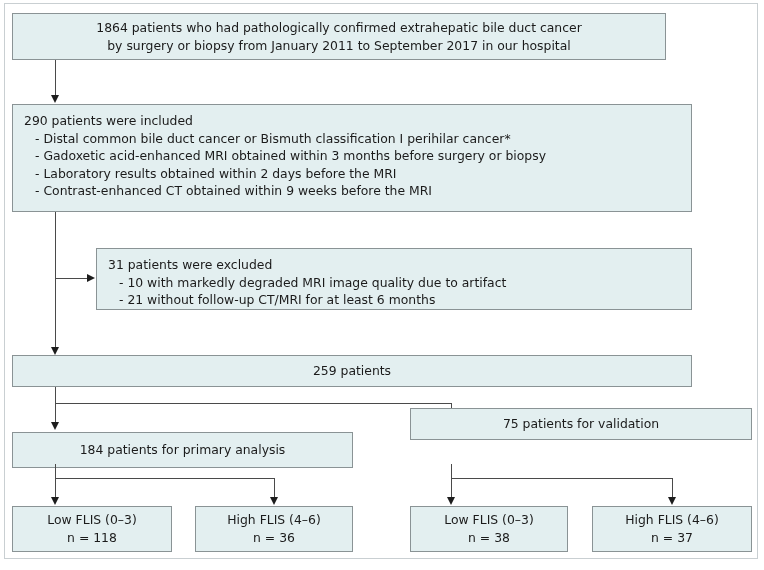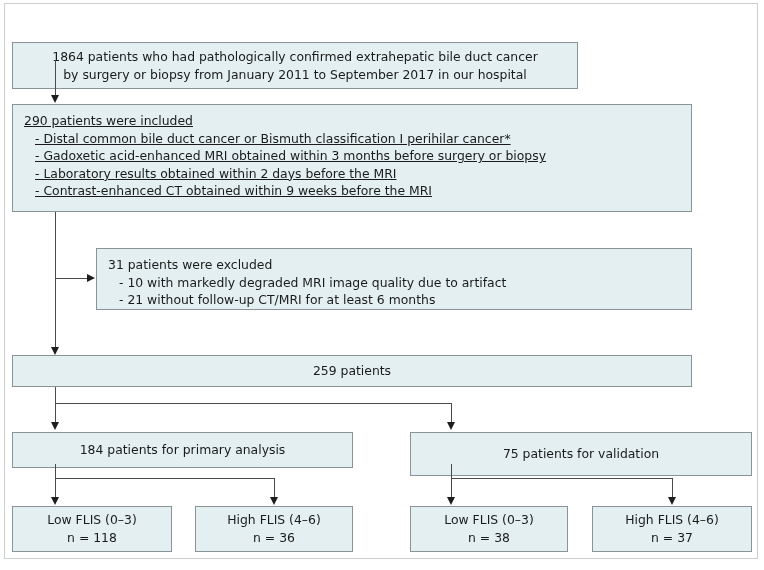--- a/index.html
+++ b/index.html
@@ -90,31 +90,31 @@
     border-left: 8px solid #1d1d1d;
   }
 </style>
 </head>
 <body>
 
 <div id="page">
 
   <div id="page-frame"></div>
 
-  <div class="box center" style="left:12px; top:13px; width:566px; height:47px;margin-top:29px;">
+  <div class="box center" style="left:12px; top:13px; width:654px; height:47px;">
     <div class="inner">
       <span class="line">1864 patients who had pathologically confirmed extrahepatic bile duct cancer</span>
       <span class="line">by surgery or biopsy from January 2011 to September 2017 in our hospital</span>
     </div>
   </div>
 
   <div class="vline" style="left:55px; top:60px; height:37px;"></div>
   <div class="arrow-down" style="left:51px; top:95px;"></div>
 
-  <div class="box left" style="left:12px; top:104px; width:680px; height:108px;text-decoration:underline;">
+  <div class="box left" style="left:12px; top:104px; width:680px; height:108px;">
     <span class="line">290 patients were included</span>
     <span class="bullet">- Distal common bile duct cancer or Bismuth classification I perihilar cancer*</span>
     <span class="bullet">- Gadoxetic acid-enhanced MRI obtained within 3 months before surgery or biopsy</span>
     <span class="bullet">- Laboratory results obtained within 2 days before the MRI</span>
     <span class="bullet">- Contrast-enhanced CT obtained within 9 weeks before the MRI</span>
   </div>
 
   <div class="vline" style="left:55px; top:212px; height:140px;"></div>
   <div class="arrow-down" style="left:51px; top:347px;"></div>
 
@@ -138,21 +138,21 @@
   <div class="vline" style="left:55px; top:403px; height:22px;"></div>
   <div class="arrow-down" style="left:51px; top:422px;"></div>
   <div class="vline" style="left:451px; top:403px; height:22px;"></div>
   <div class="arrow-down" style="left:447px; top:422px;"></div>
 
   <div class="box center" style="left:12px; top:432px; width:341px; height:36px;">
     <div class="inner">
       <span class="line">184 patients for primary analysis</span>
     </div>
   </div>
-  <div class="box center" style="left:410px; top:432px; width:342px; height:44px;">
+  <div class="box center" style="left:410px; top:408px; width:342px; height:32px;">
     <div class="inner">
       <span class="line">75 patients for validation</span>
     </div>
   </div>
 
   <div class="vline" style="left:55px; top:464px; height:14px;"></div>
   <div class="hline" style="left:55px; top:478px; width:219px;"></div>
   <div class="vline" style="left:55px; top:478px; height:22px;"></div>
   <div class="arrow-down" style="left:51px; top:497px;"></div>
   <div class="vline" style="left:274px; top:478px; height:22px;"></div>

